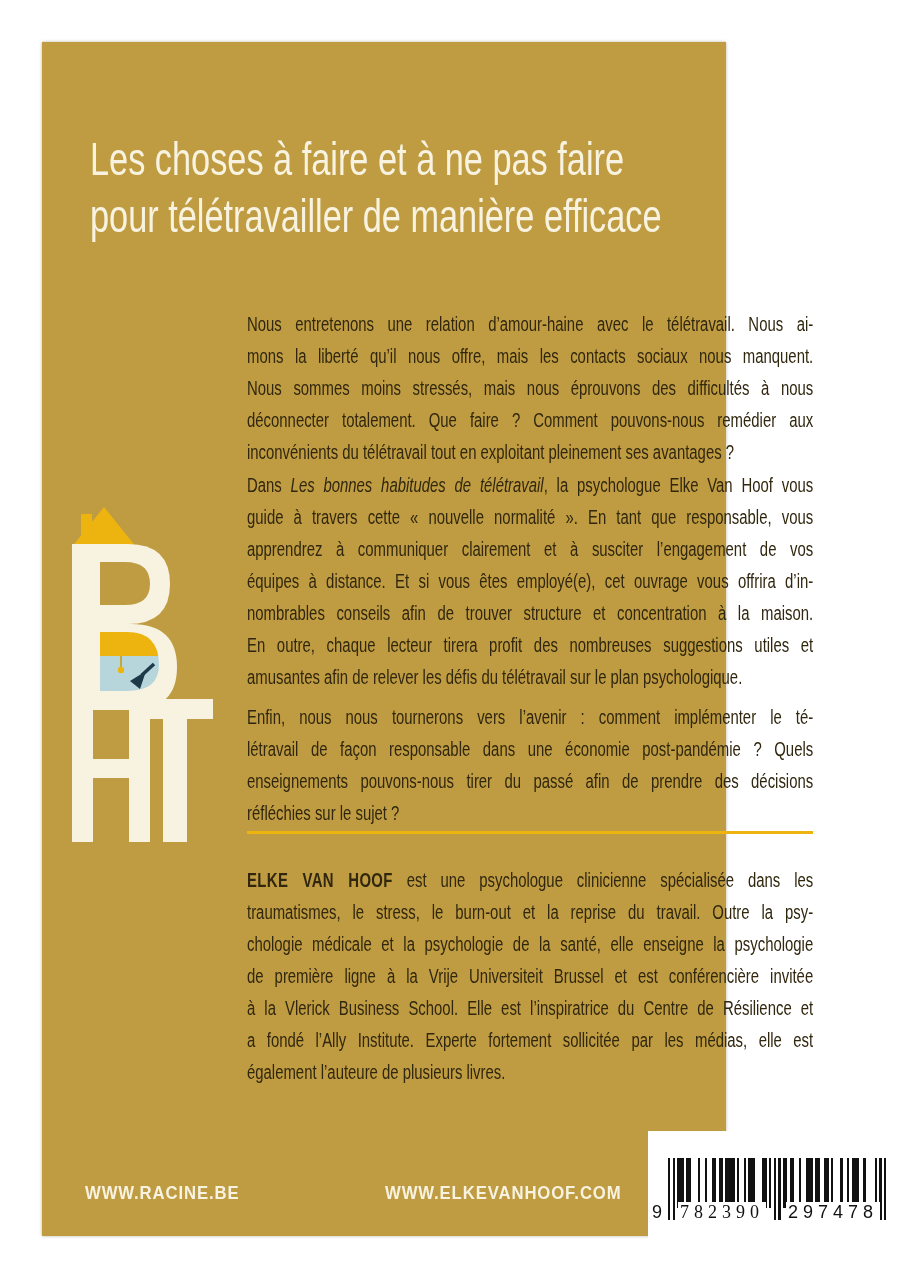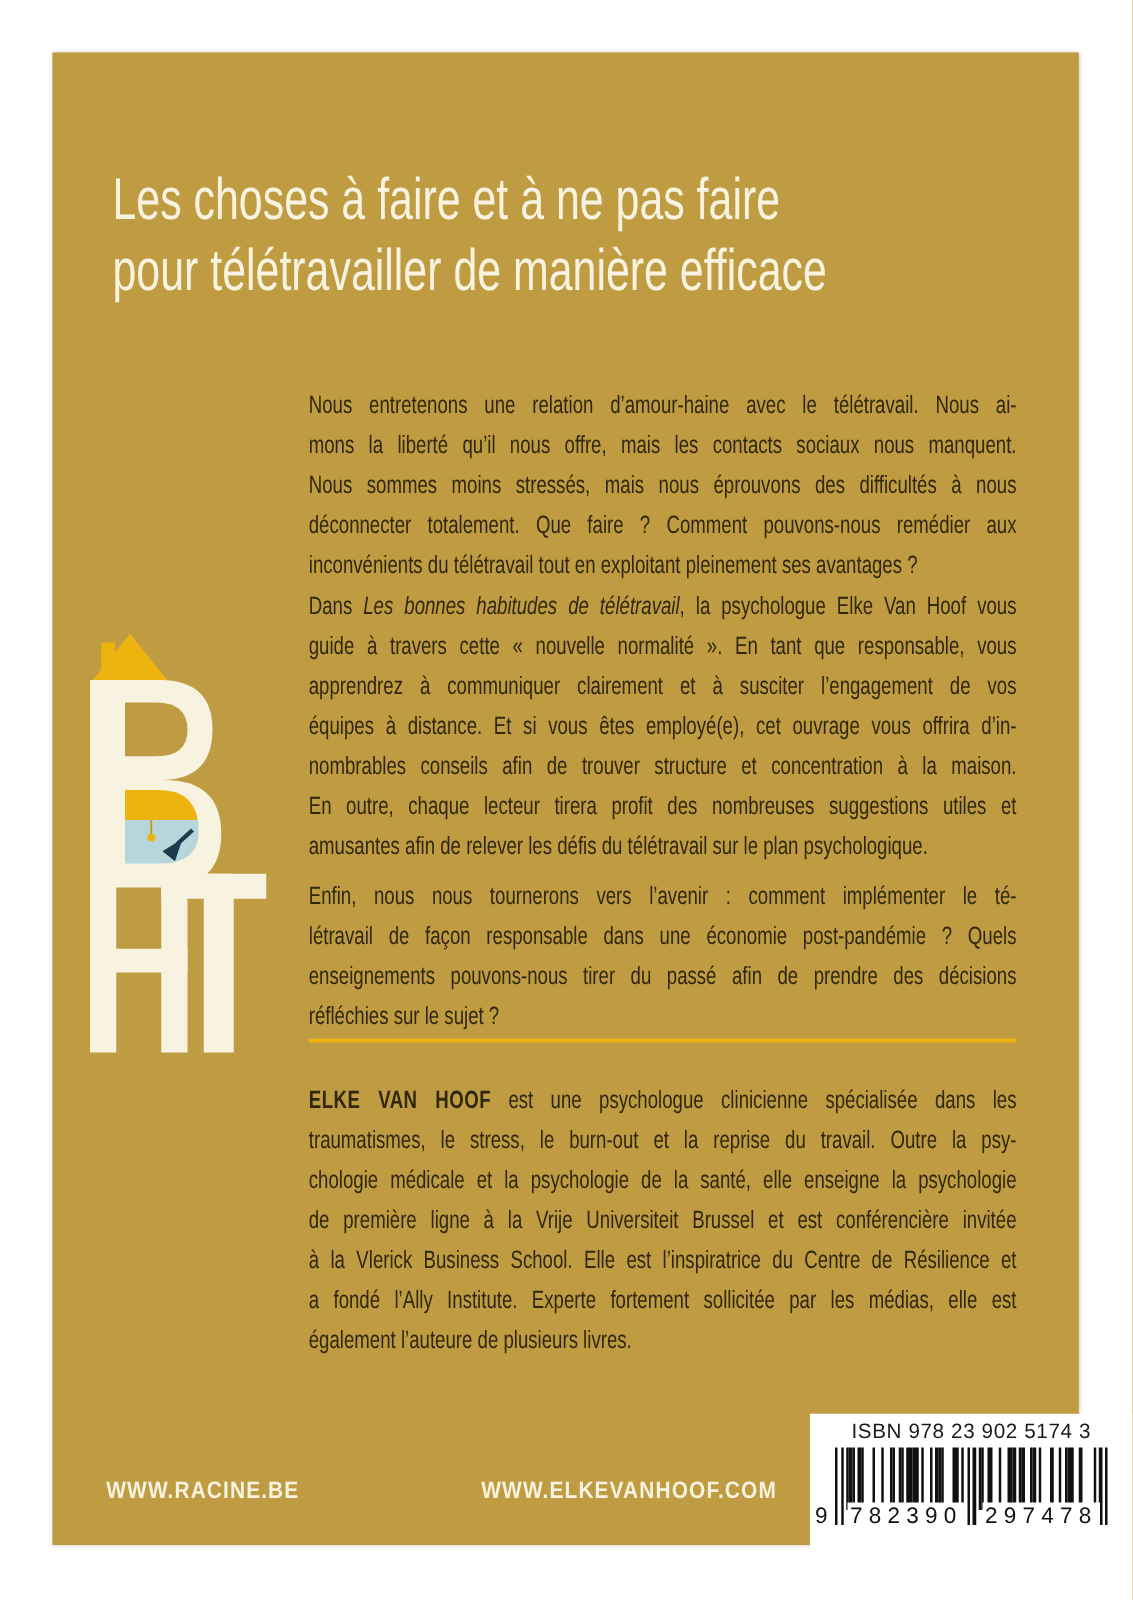--- a/index.html
+++ b/index.html
@@ -1,21 +1,21 @@
 <!DOCTYPE html>
 <html><head>
 <meta charset="utf-8">
 <style>
   html,body{margin:0;padding:0;}
   body{
     width:906px;height:1280px;position:relative;background:#ffffff;
     font-family:"Liberation Sans",sans-serif;overflow:hidden;
   }
   .cover{
-    position:absolute;left:42px;top:42px;width:821px;height:1194px;
+    position:absolute;left:42px;top:42px;width:684px;height:1194px;
     background:#bf9c41;box-shadow:0 0 3px rgba(60,45,10,.35);
   }
   
   .title{
     position:absolute;left:48px;top:88px;color:#f8f3e1;
     font-size:47px;line-height:57px;font-weight:400;letter-spacing:0px;
     transform:scaleX(.73);transform-origin:0 0;white-space:nowrap;
   }
   
   .col{
@@ -51,21 +51,21 @@
     position:absolute;left:20px;top:27px;display:flex;align-items:flex-start;height:64px;
   }
   .bar{flex:0 0 2.3px;height:50px;background:transparent;}
   .bar.on{background:#111111;}
   .bar.guard{height:62px;}
   .bc-digit{
     position:absolute;color:#111111;font-size:18px;letter-spacing:5px;
     background:#ffffff;top:71px;white-space:nowrap;padding:0 2px;line-height:20px;
   }
   .bc-lead{left:2px;letter-spacing:0;}
-  .bc-g1{left:30px;} .bc-g2{left:138px;}
+  .bc-g1{left:30px;font-family:Liberation Serif, serif;} .bc-g2{left:138px;}
 </style>
 </head>
 <body>
 
 <div class="cover">
 
   <div class="title">
     <div>Les choses à faire et à ne pas faire</div>
     <div>pour télétravailler de manière efficace</div>
   </div>
@@ -133,21 +133,20 @@
     <div class="tl">à la Vlerick Business School. Elle est l’inspiratrice du Centre de Résilience et</div>
     <div class="tl">a fondé l’Ally Institute. Experte fortement sollicitée par les médias, elle est</div>
     <div class="tl last">également l’auteure de plusieurs livres.</div>
   </div>
 
   <div class="site left">WWW.RACINE.BE</div>
   <div class="site right">WWW.ELKEVANHOOF.COM</div>
 </div>
 
 <div class="barcode-block">
-  <div class="isbn-label">ISBN 978 23 902 5174 3</div>
   <div class="bars">
       <span class="bar on guard"></span>
       <span class="bar guard"></span>
       <span class="bar on guard"></span>
       <span class="bar"></span>
       <span class="bar on"></span>
       <span class="bar on"></span>
       <span class="bar on"></span>
       <span class="bar"></span>
       <span class="bar on"></span>

